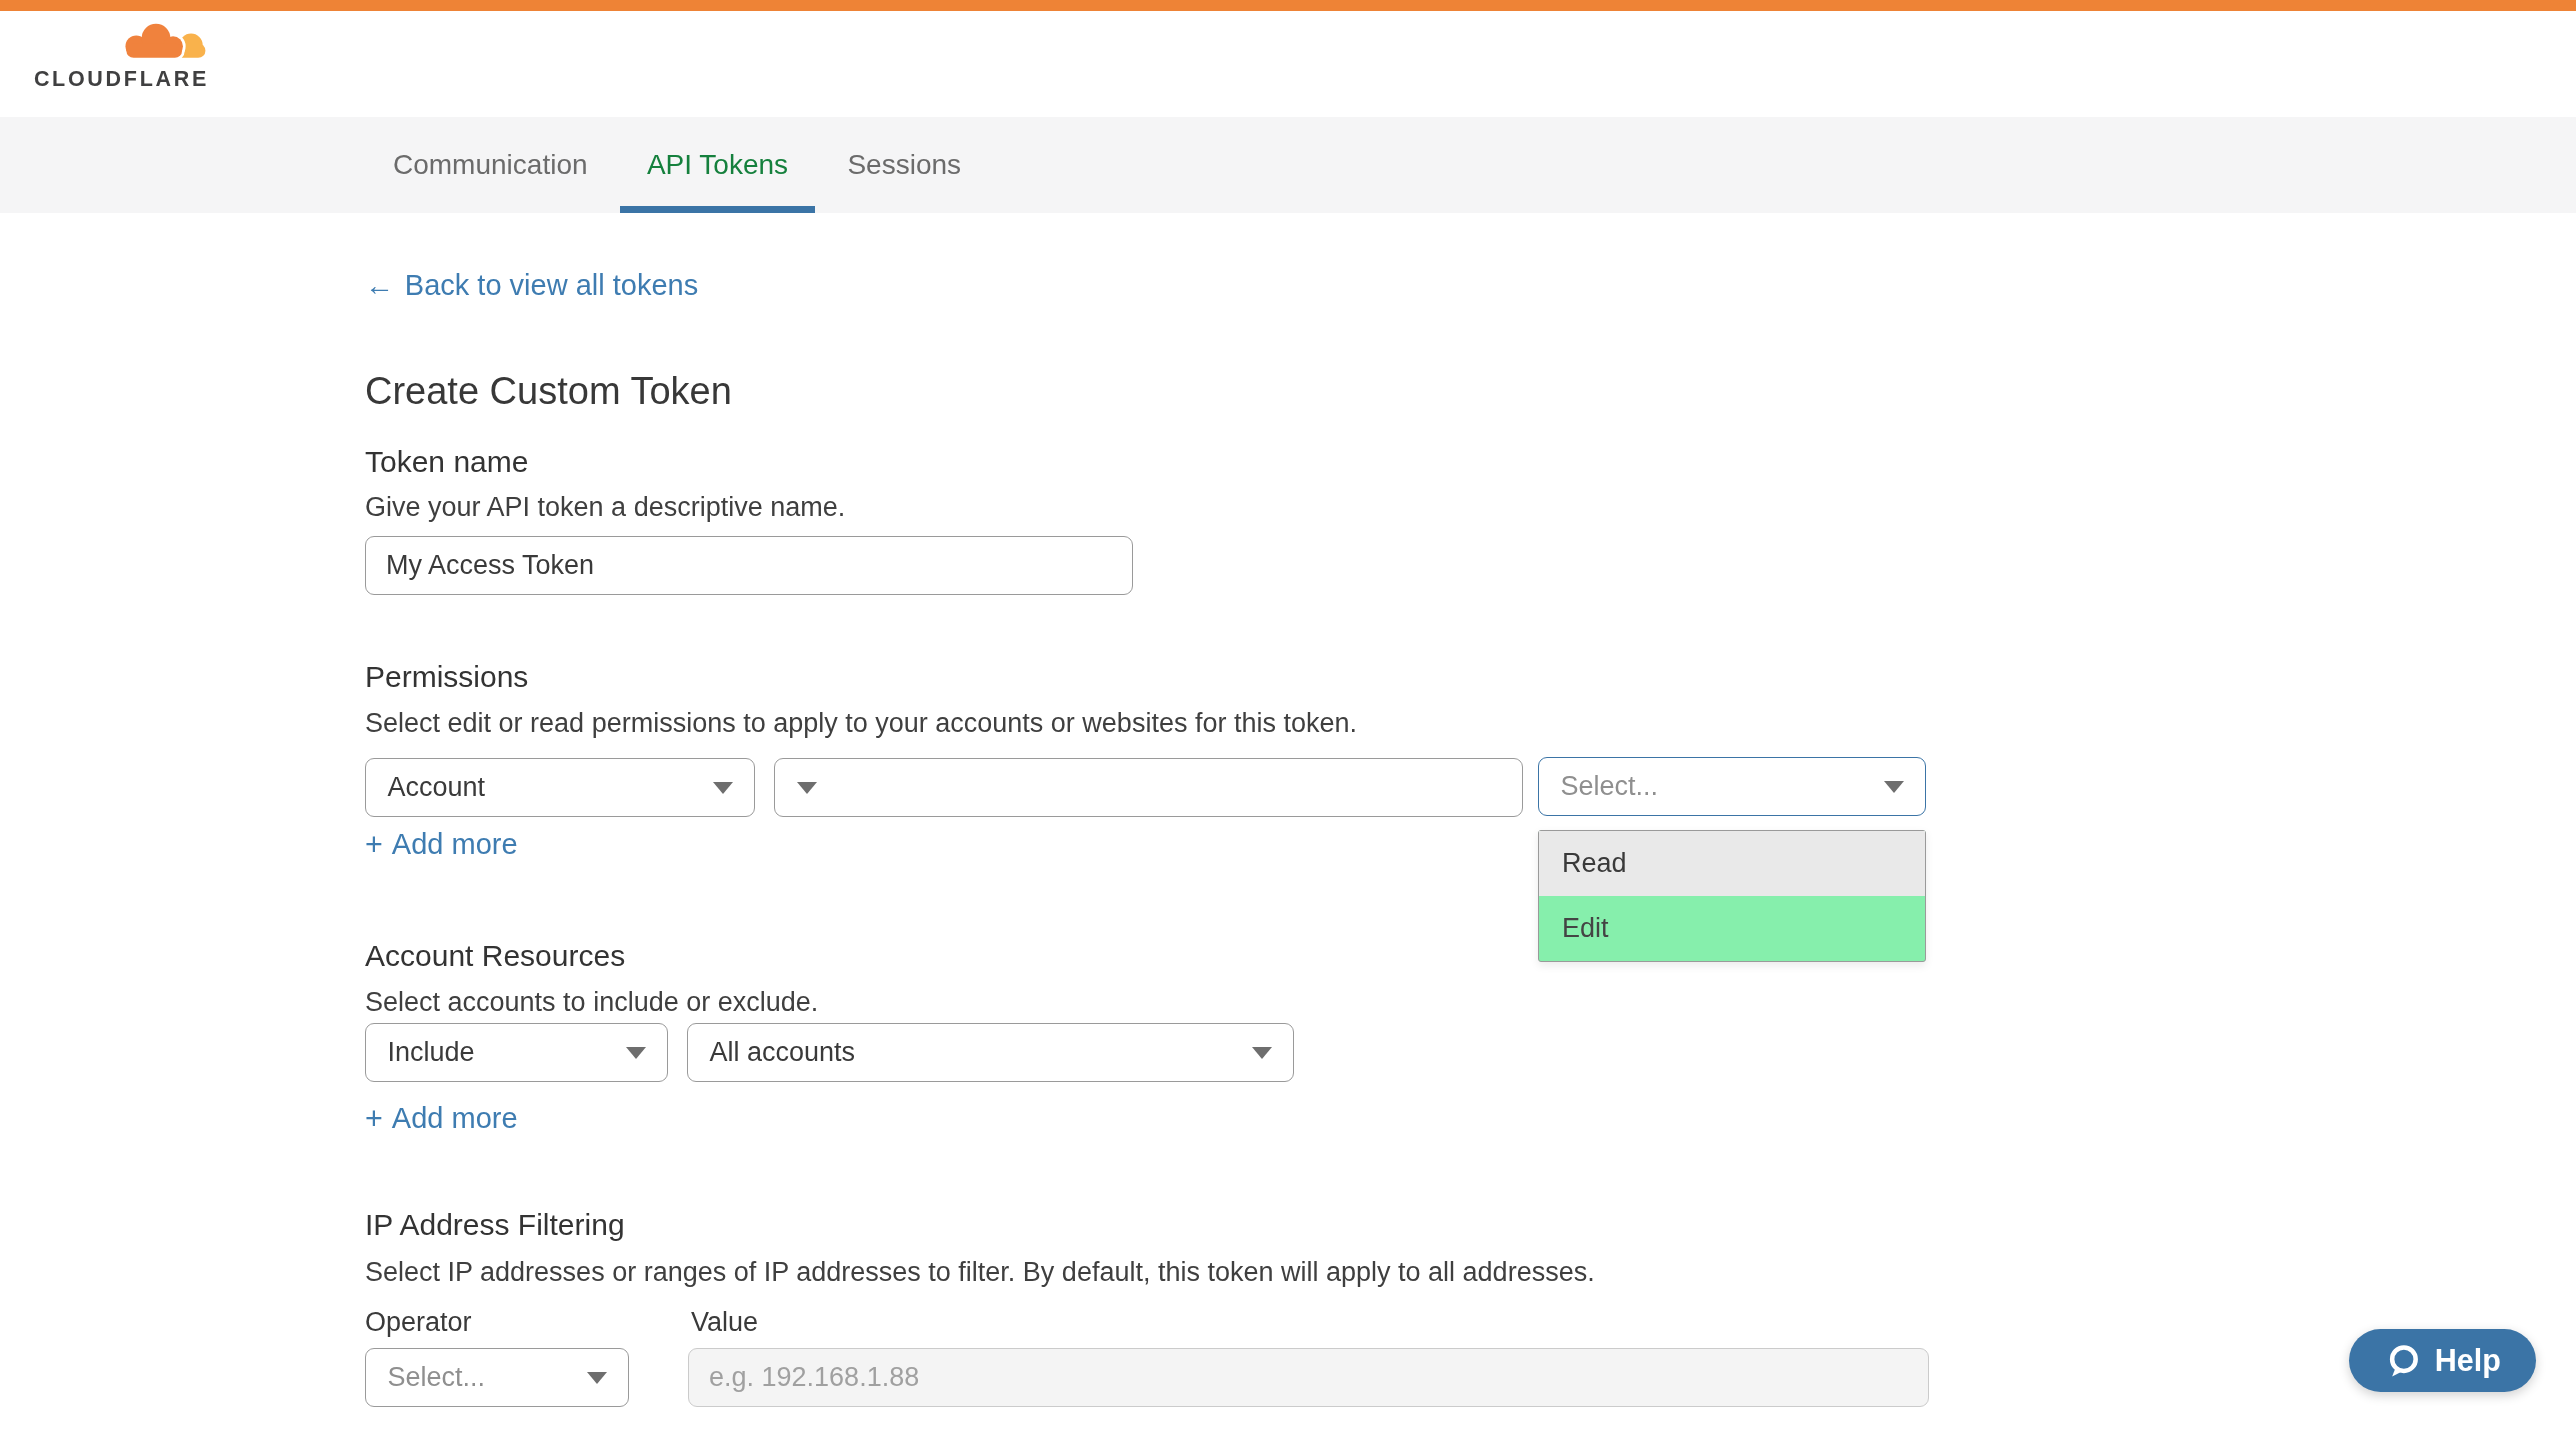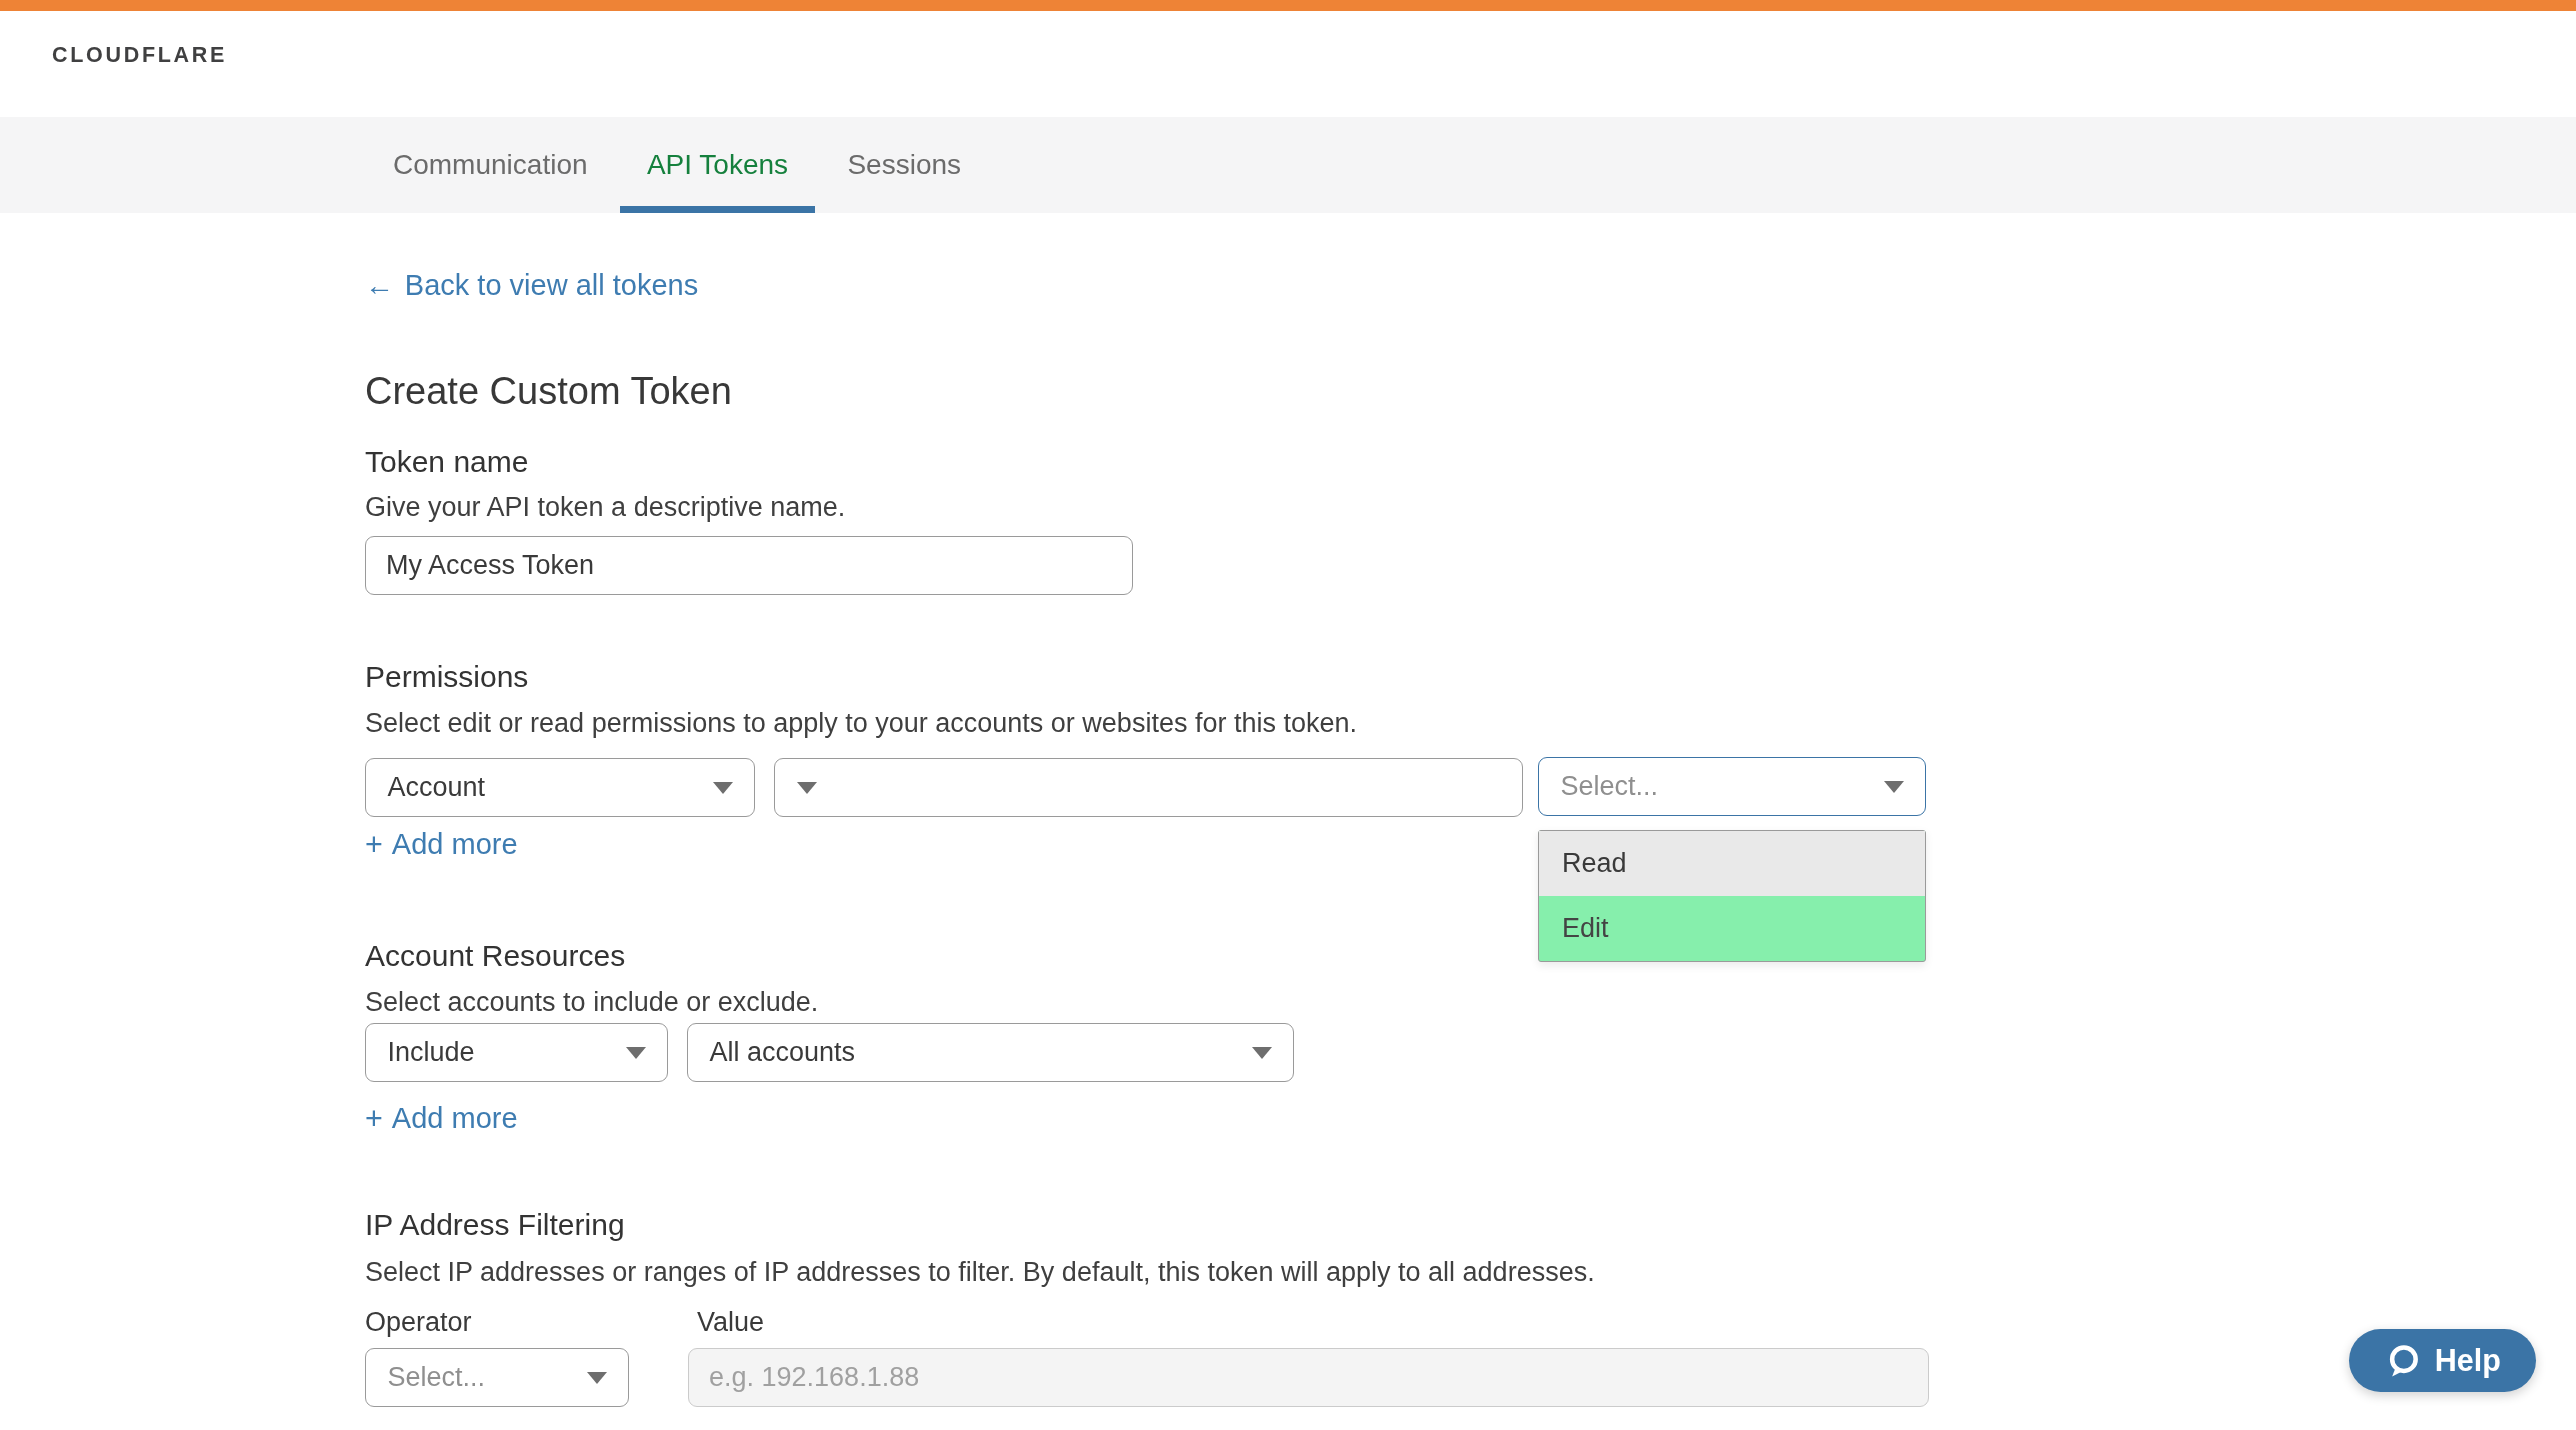--- a/index.html
+++ b/index.html
@@ -11,21 +11,21 @@
     position:relative;
     overflow:hidden;
   }
   .abs { position:absolute; }
 
   
   .topbar { height:10.8px; width:100%; background:#ee8336; }
 
   
   .header { height:106px; width:100%; background:#fff; position:relative; }
-  .logo { position:absolute; left:52px; top:9px; width:157px; display:flex; flex-direction:row; align-items:flex-end; }
+  .logo { position:absolute; left:52px; top:9px; width:157px; display:flex; flex-direction:column; align-items:flex-end; }
   .logo-word { font-size:21.5px; font-weight:bold; letter-spacing:2.7px; color:#404041; line-height:1; margin-top:1.8px; }
   .header-right { position:absolute; right:52px; top:0; height:106px; display:flex; align-items:center; gap:83px; }
   .hitem { display:flex; align-items:center; gap:14.4px; font-size:27px; color:#3c4043; cursor:pointer; }
   .caret { width:0; height:0; border-left:10px solid transparent; border-right:10px solid transparent; border-top:11.7px solid #5f6368; display:inline-block; }
   .avatar { width:41px; height:41px; border-radius:50%; background:#6b6f73; display:flex; align-items:center; justify-content:center; }
 
   
   .tabbar { height:96px; width:100%; background:#f5f5f6; display:flex; align-items:stretch; padding-left:366px; }
   .tab { display:flex; align-items:center; padding:0 27px; margin-right:5.4px; font-size:28px; color:#6b6b6b; position:relative; cursor:pointer; }
   .tab.active { color:#15803d; }
@@ -163,21 +163,21 @@
 
 <div class="addmore abs" style="left:365px; top:1102px;">
   <span class="plus">+</span>
   <span>Add more</span>
 </div>
 
 <h2 class="sec-h abs" style="left:365px; top:1208px;">IP Address Filtering</h2>
 <div class="desc abs" style="left:365px; top:1257px;">Select IP addresses or ranges of IP addresses to filter. By default, this token will apply to all addresses.</div>
 
 <div class="field-label abs" style="left:365px; top:1307px;">Operator</div>
-<div class="field-label abs" style="left:691px; top:1307px;margin-left:6px;">Value</div>
+<div class="field-label abs" style="left:691px; top:1307px;">Value</div>
 
 <div class="dd abs" style="left:365px; top:1348px; width:264px;">
   <span class="placeholder">Select...</span>
   <span class="caret"></span>
 </div>
 <div class="abs" style="left:688px; top:1348px; width:1241px;">
   <input class="text-input disabled" type="text" disabled="" placeholder="e.g. 192.168.1.88" style="">
 </div>
 
 <button class="help-btn">

